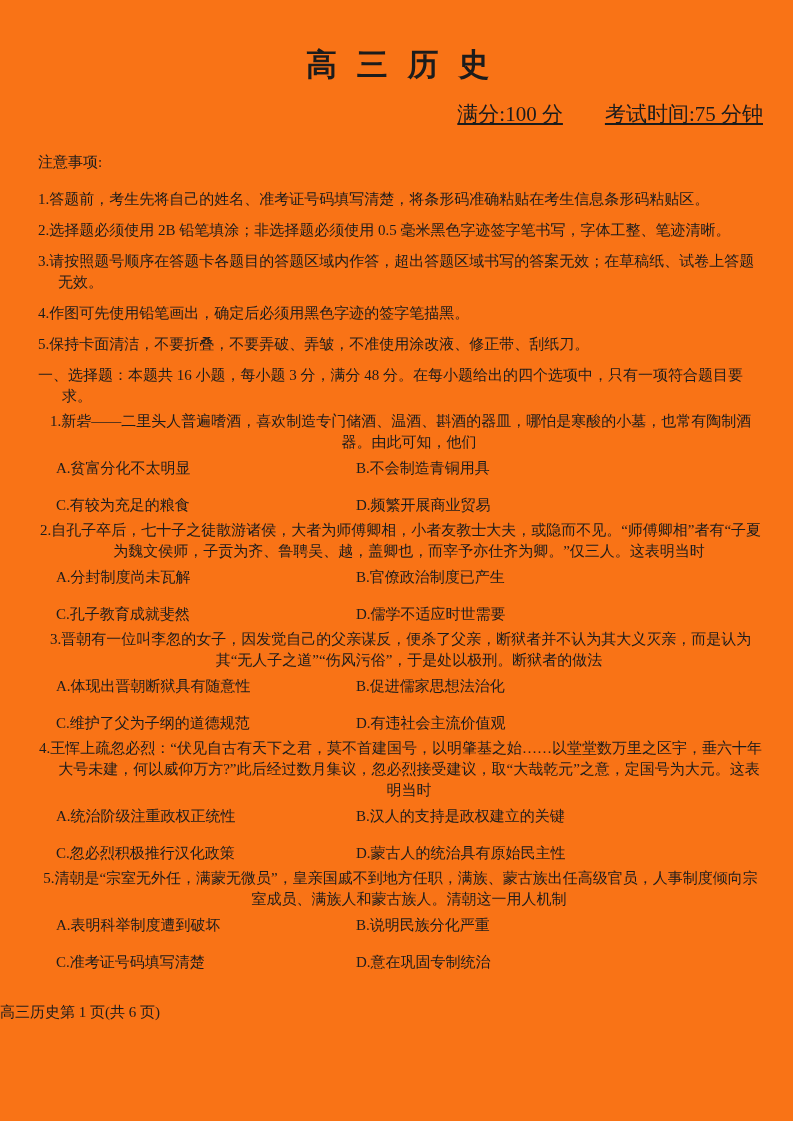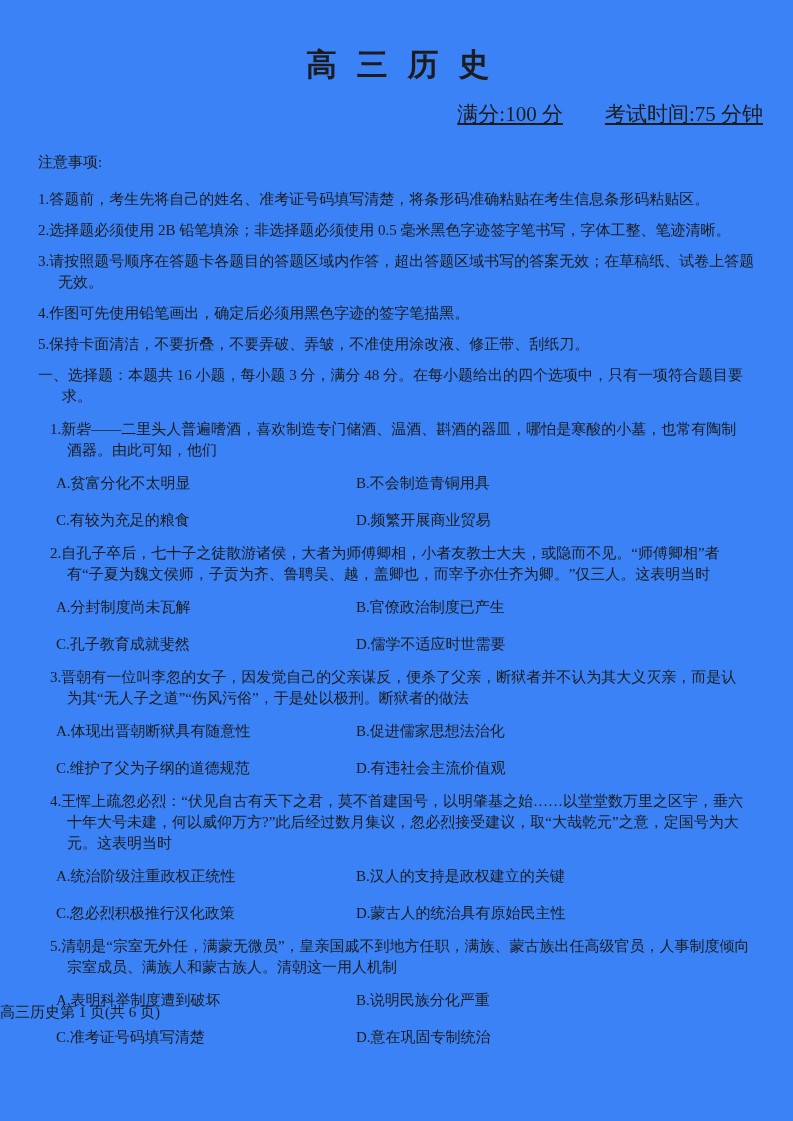--- a/index.html
+++ b/index.html
@@ -1,20 +1,20 @@
 <!DOCTYPE html>
 <html><head>
 <meta charset="utf-8">
 <style>
   html,body{margin:0;padding:0;background:#e8e8e8;}
   .page{
     position:relative;
     width:793px;height:1121px;
     margin:0 auto;
-    background:#3b82f6;
+    background:#f97316;
     color:#1c1c1c;
     font-family:"Liberation Serif","DejaVu Serif",serif;
     font-size:15px;line-height:21px;
     overflow:hidden;
     box-sizing:border-box;
     padding:44px 30px 0 38px;
   }
   .title{
     text-align:center;
     font-size:31px;line-height:42px;
@@ -26,21 +26,21 @@
     text-align:right;
     font-size:21px;line-height:24px;
     margin:16px 0 0 0;
     text-decoration:underline;
   }
   .subtitle .gap{display:inline-block;width:42px;}
   .notice-heading{margin:26px 0 16px 0;}
   .note{margin:10px 0 0 0;padding-left:20px;text-indent:-20px;}
   .section-heading{margin:10px 0 0 0;padding-left:24px;text-indent:-24px;}
   .question{margin:4px 0 0 0;}
-  .stem{margin:12px;padding-left:17px;text-indent:-17px;}
+  .stem{margin:0;padding-left:17px;text-indent:-17px;text-align:center;}
   .options{
     display:grid;
     grid-template-columns:300px auto;
     row-gap:16px;
     padding-left:18px;
     margin:5px 0 4px 0;
   }
   .opt{margin:0;}
   .footer{
     position:absolute;

